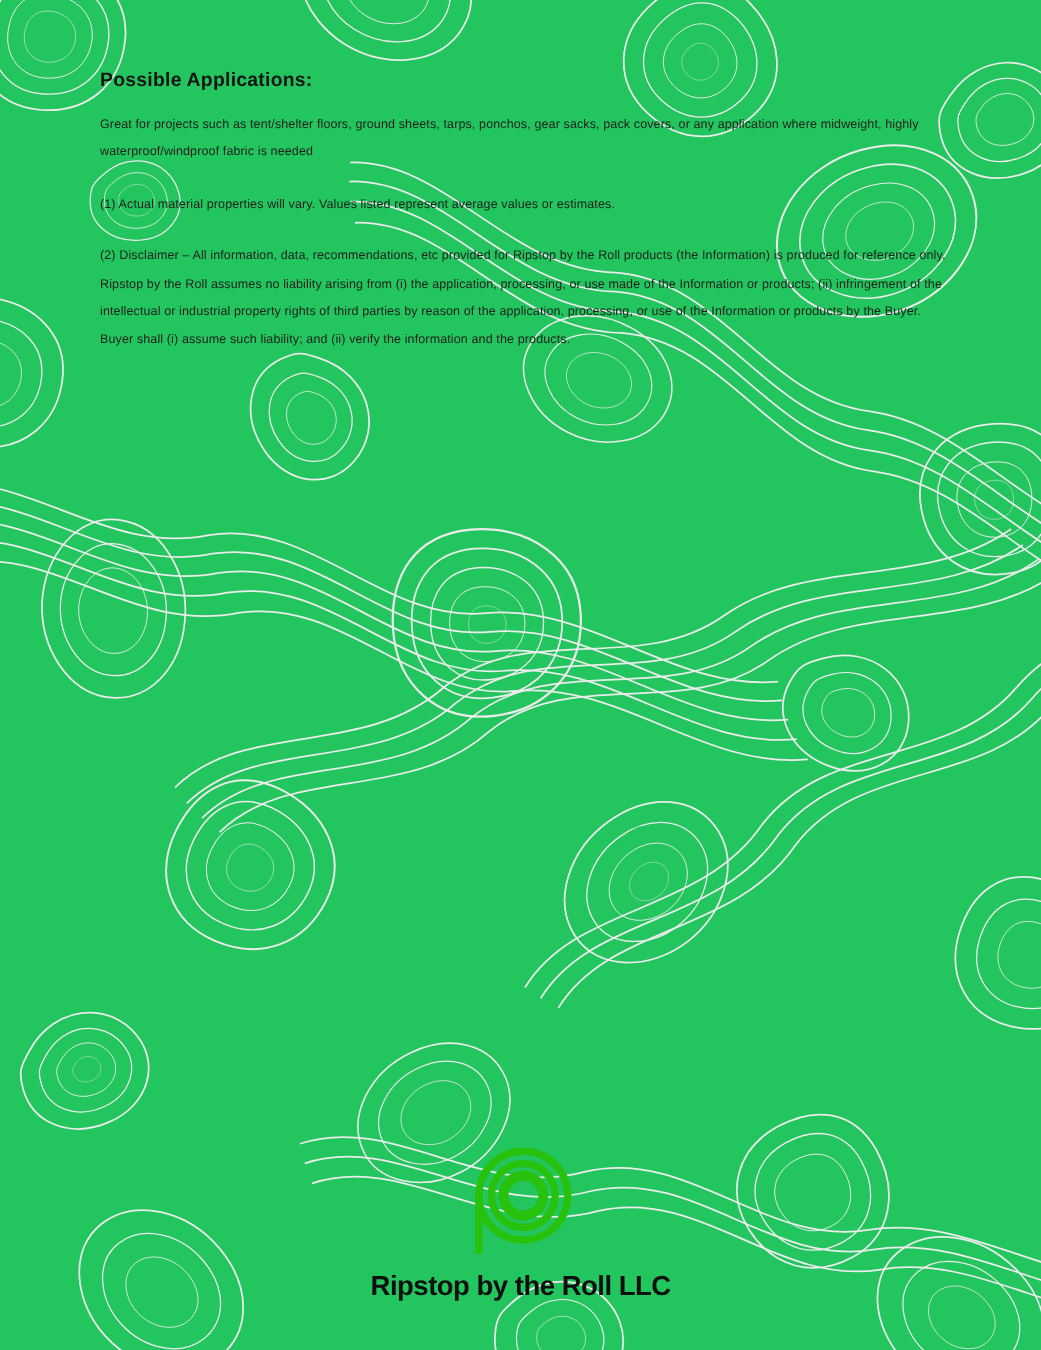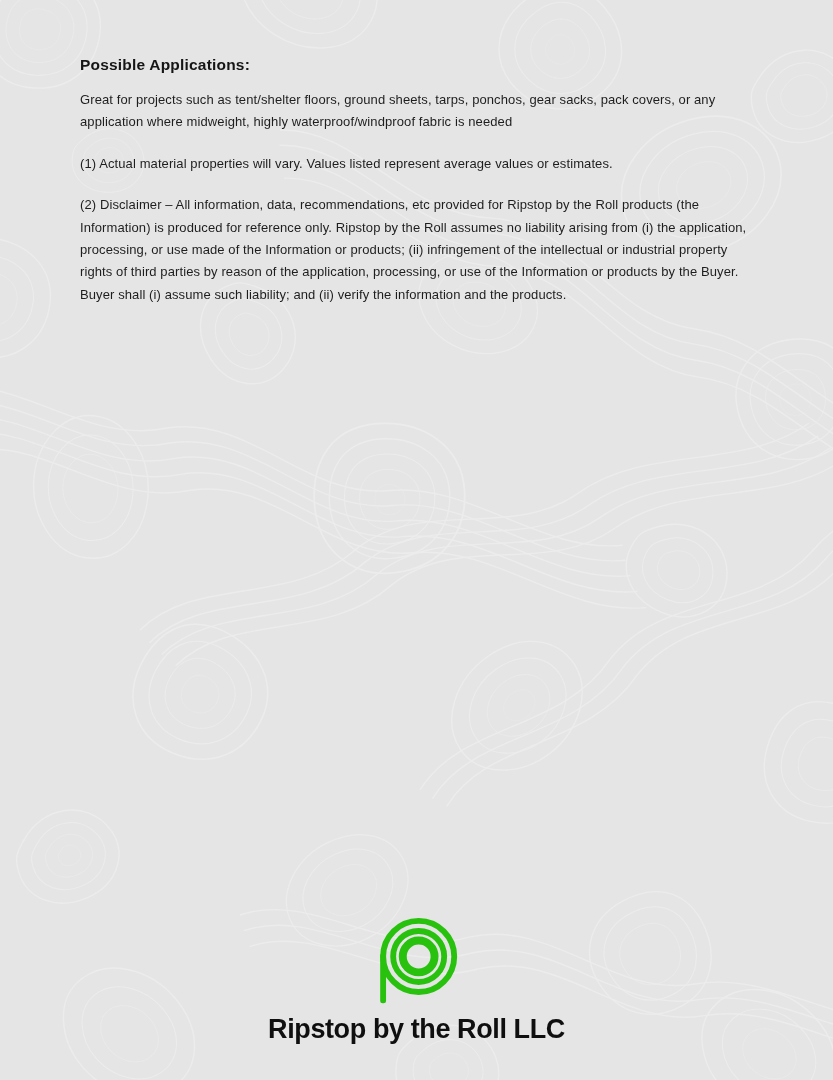--- a/index.html
+++ b/index.html
@@ -4,21 +4,21 @@
 <style>
   html, body {
     margin: 0;
     padding: 0;
     background: #fdfdfd;
   }
   .page {
     position: relative;
     width: 833px;
     height: 1080px;
-    background: #e5e5e5;
+    background: #22c55e;
     overflow: hidden;
     font-family: "Liberation Sans", sans-serif;
   }
   .topo-bg {
     position: absolute;
     top: 0; left: 0;
     width: 833px;
     height: 1080px;
     display: block;
   }
@@ -31,21 +31,21 @@
   }
   .heading {
     font-size: 15.5px;
     font-weight: 700;
     letter-spacing: 0.2px;
     color: #151515;
     margin: 0 0 13px 0;
     line-height: 22px;
   }
   .para {
-    font-size: 13px;
+    font-size: 10px;
     font-weight: 400;
     line-height: 22.4px;
     letter-spacing: 0.1px;
     margin: 0;
     color: #1e1e1e;
   }
   .para.spaced {
     margin-top: 19px;
   }
   .footer {
@@ -55,21 +55,21 @@
     width: 833px;
     text-align: center;
   }
   .logo-icon {
     display: block;
     margin: 0 auto 7px auto;
     width: 84px;
     height: 87px;
   }
   .company-name {
-    font-size: 27px;
+    font-size: 22px;
     font-weight: 700;
     letter-spacing: -0.4px;
     color: #0f0f0f;
     line-height: 34px;
   }
 </style>
 </head>
 <body>
 
 <div class="page">

